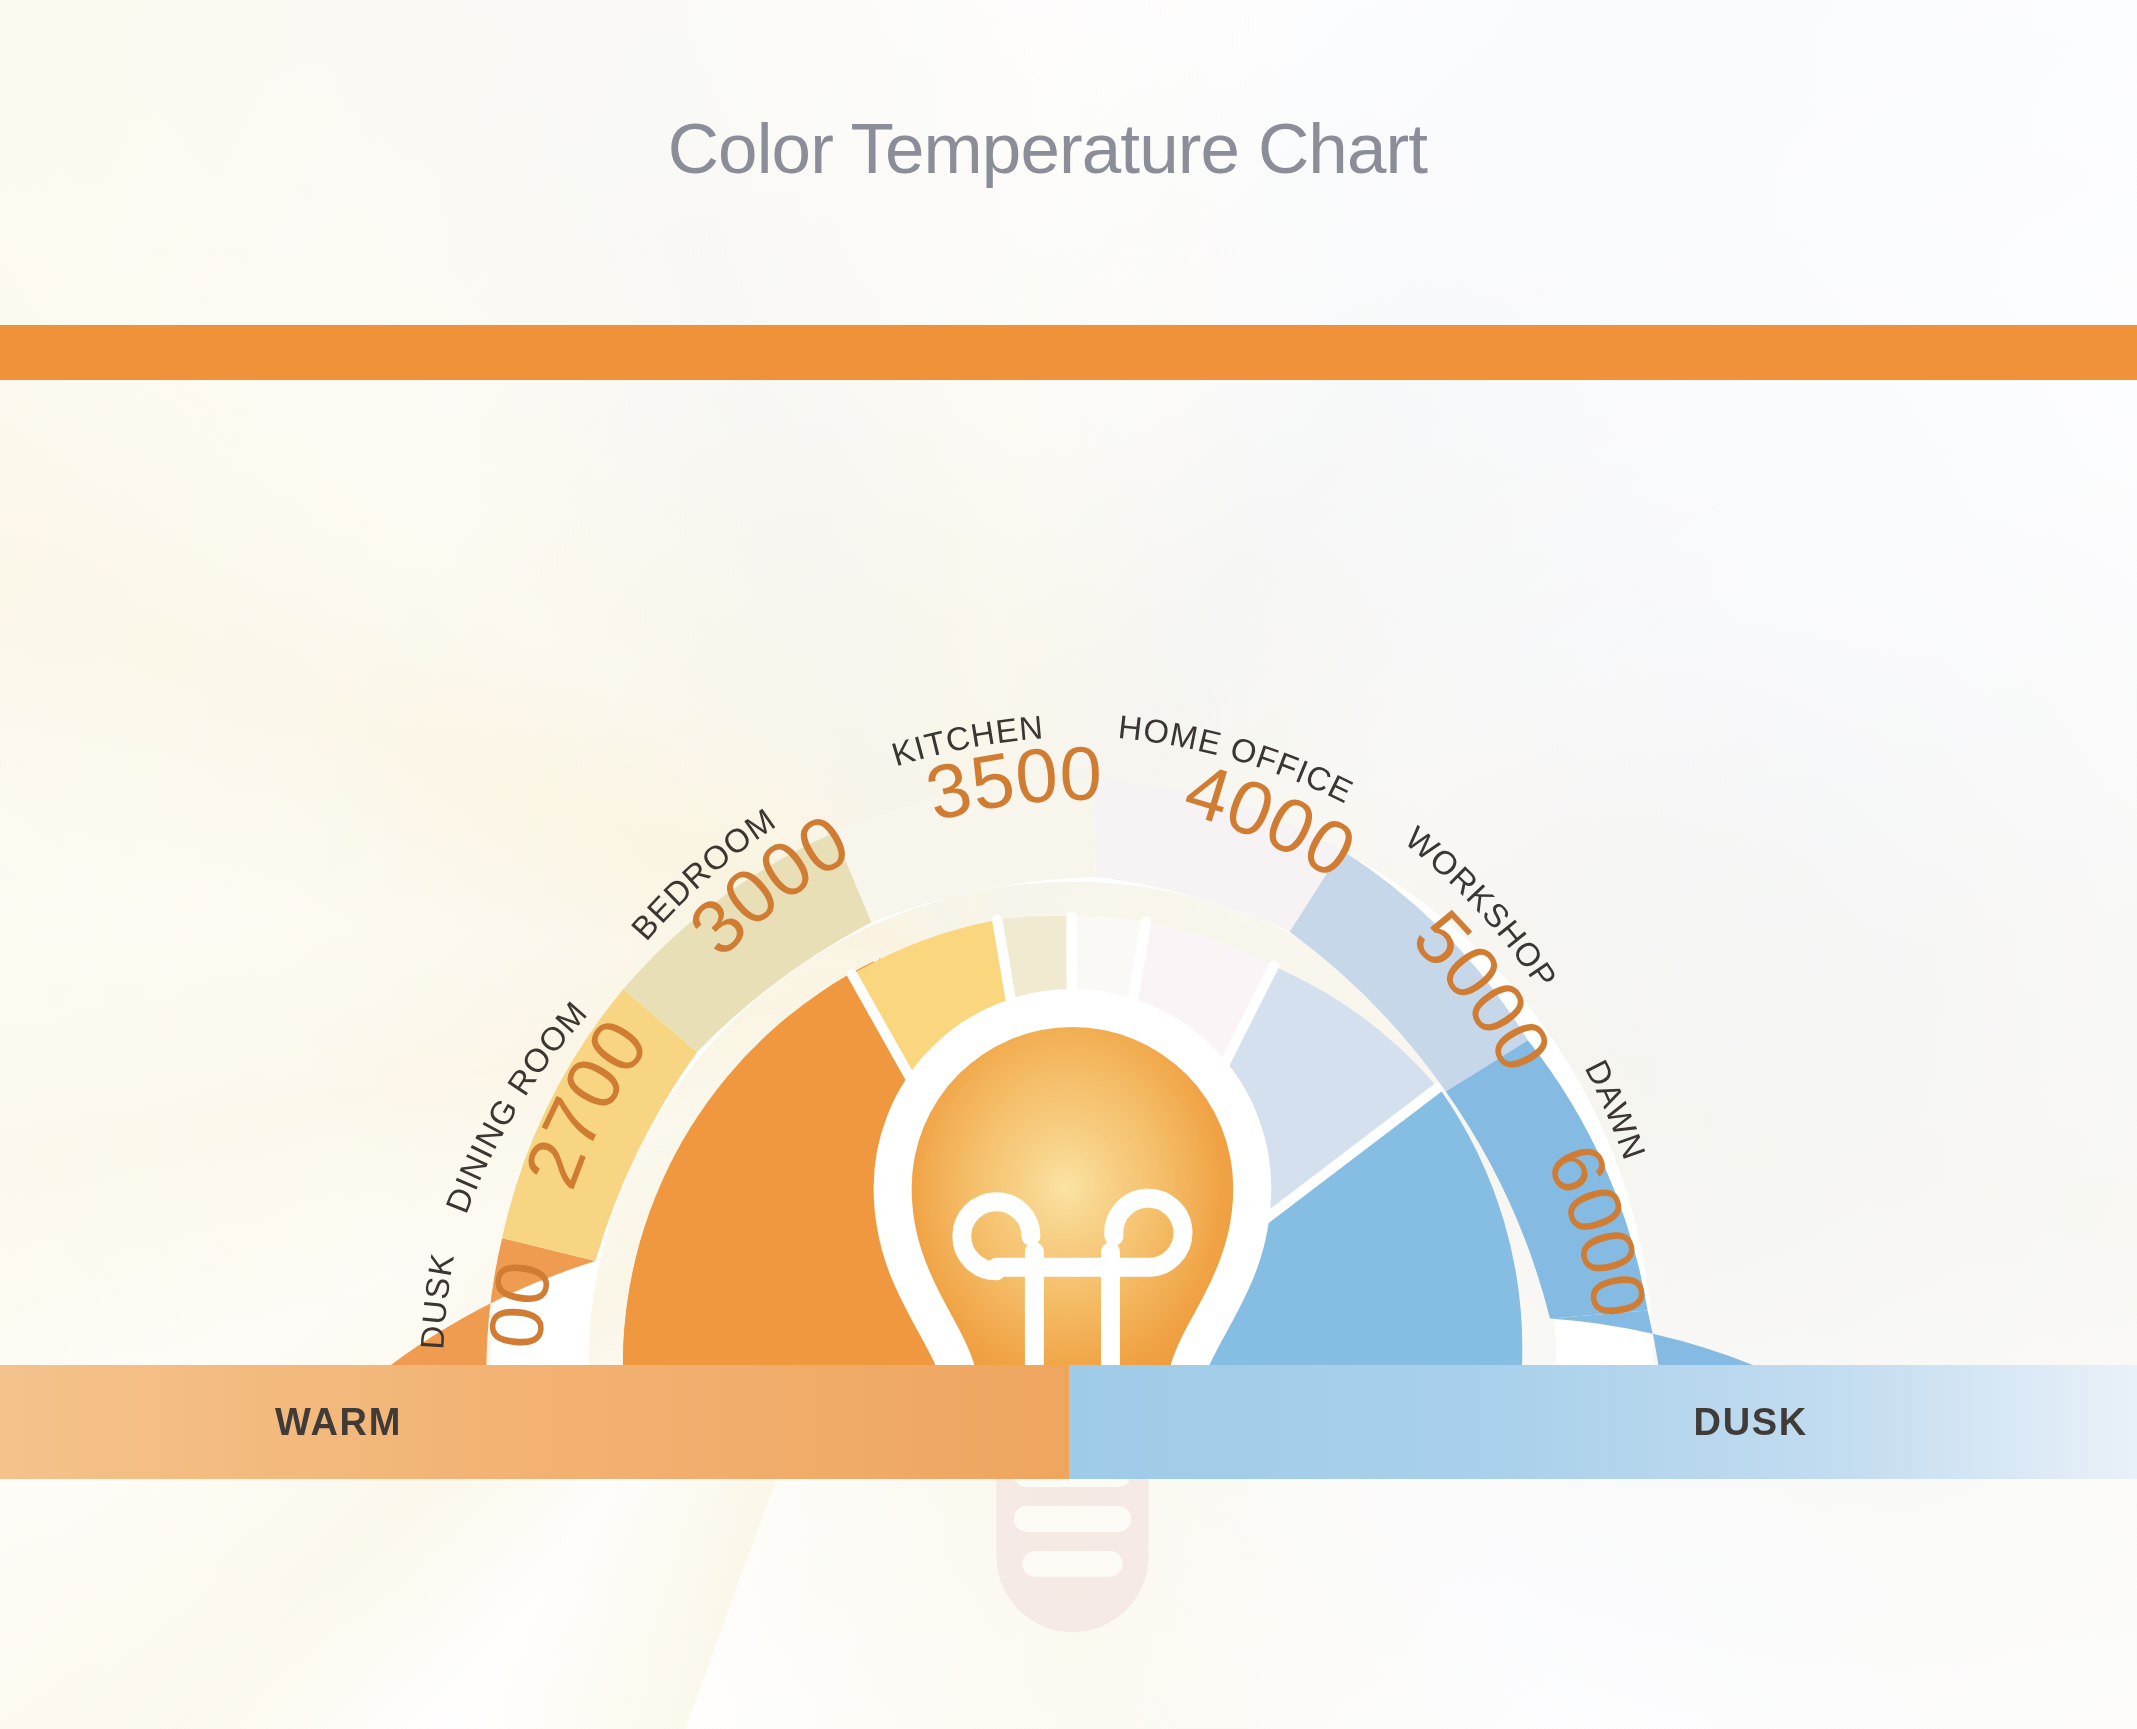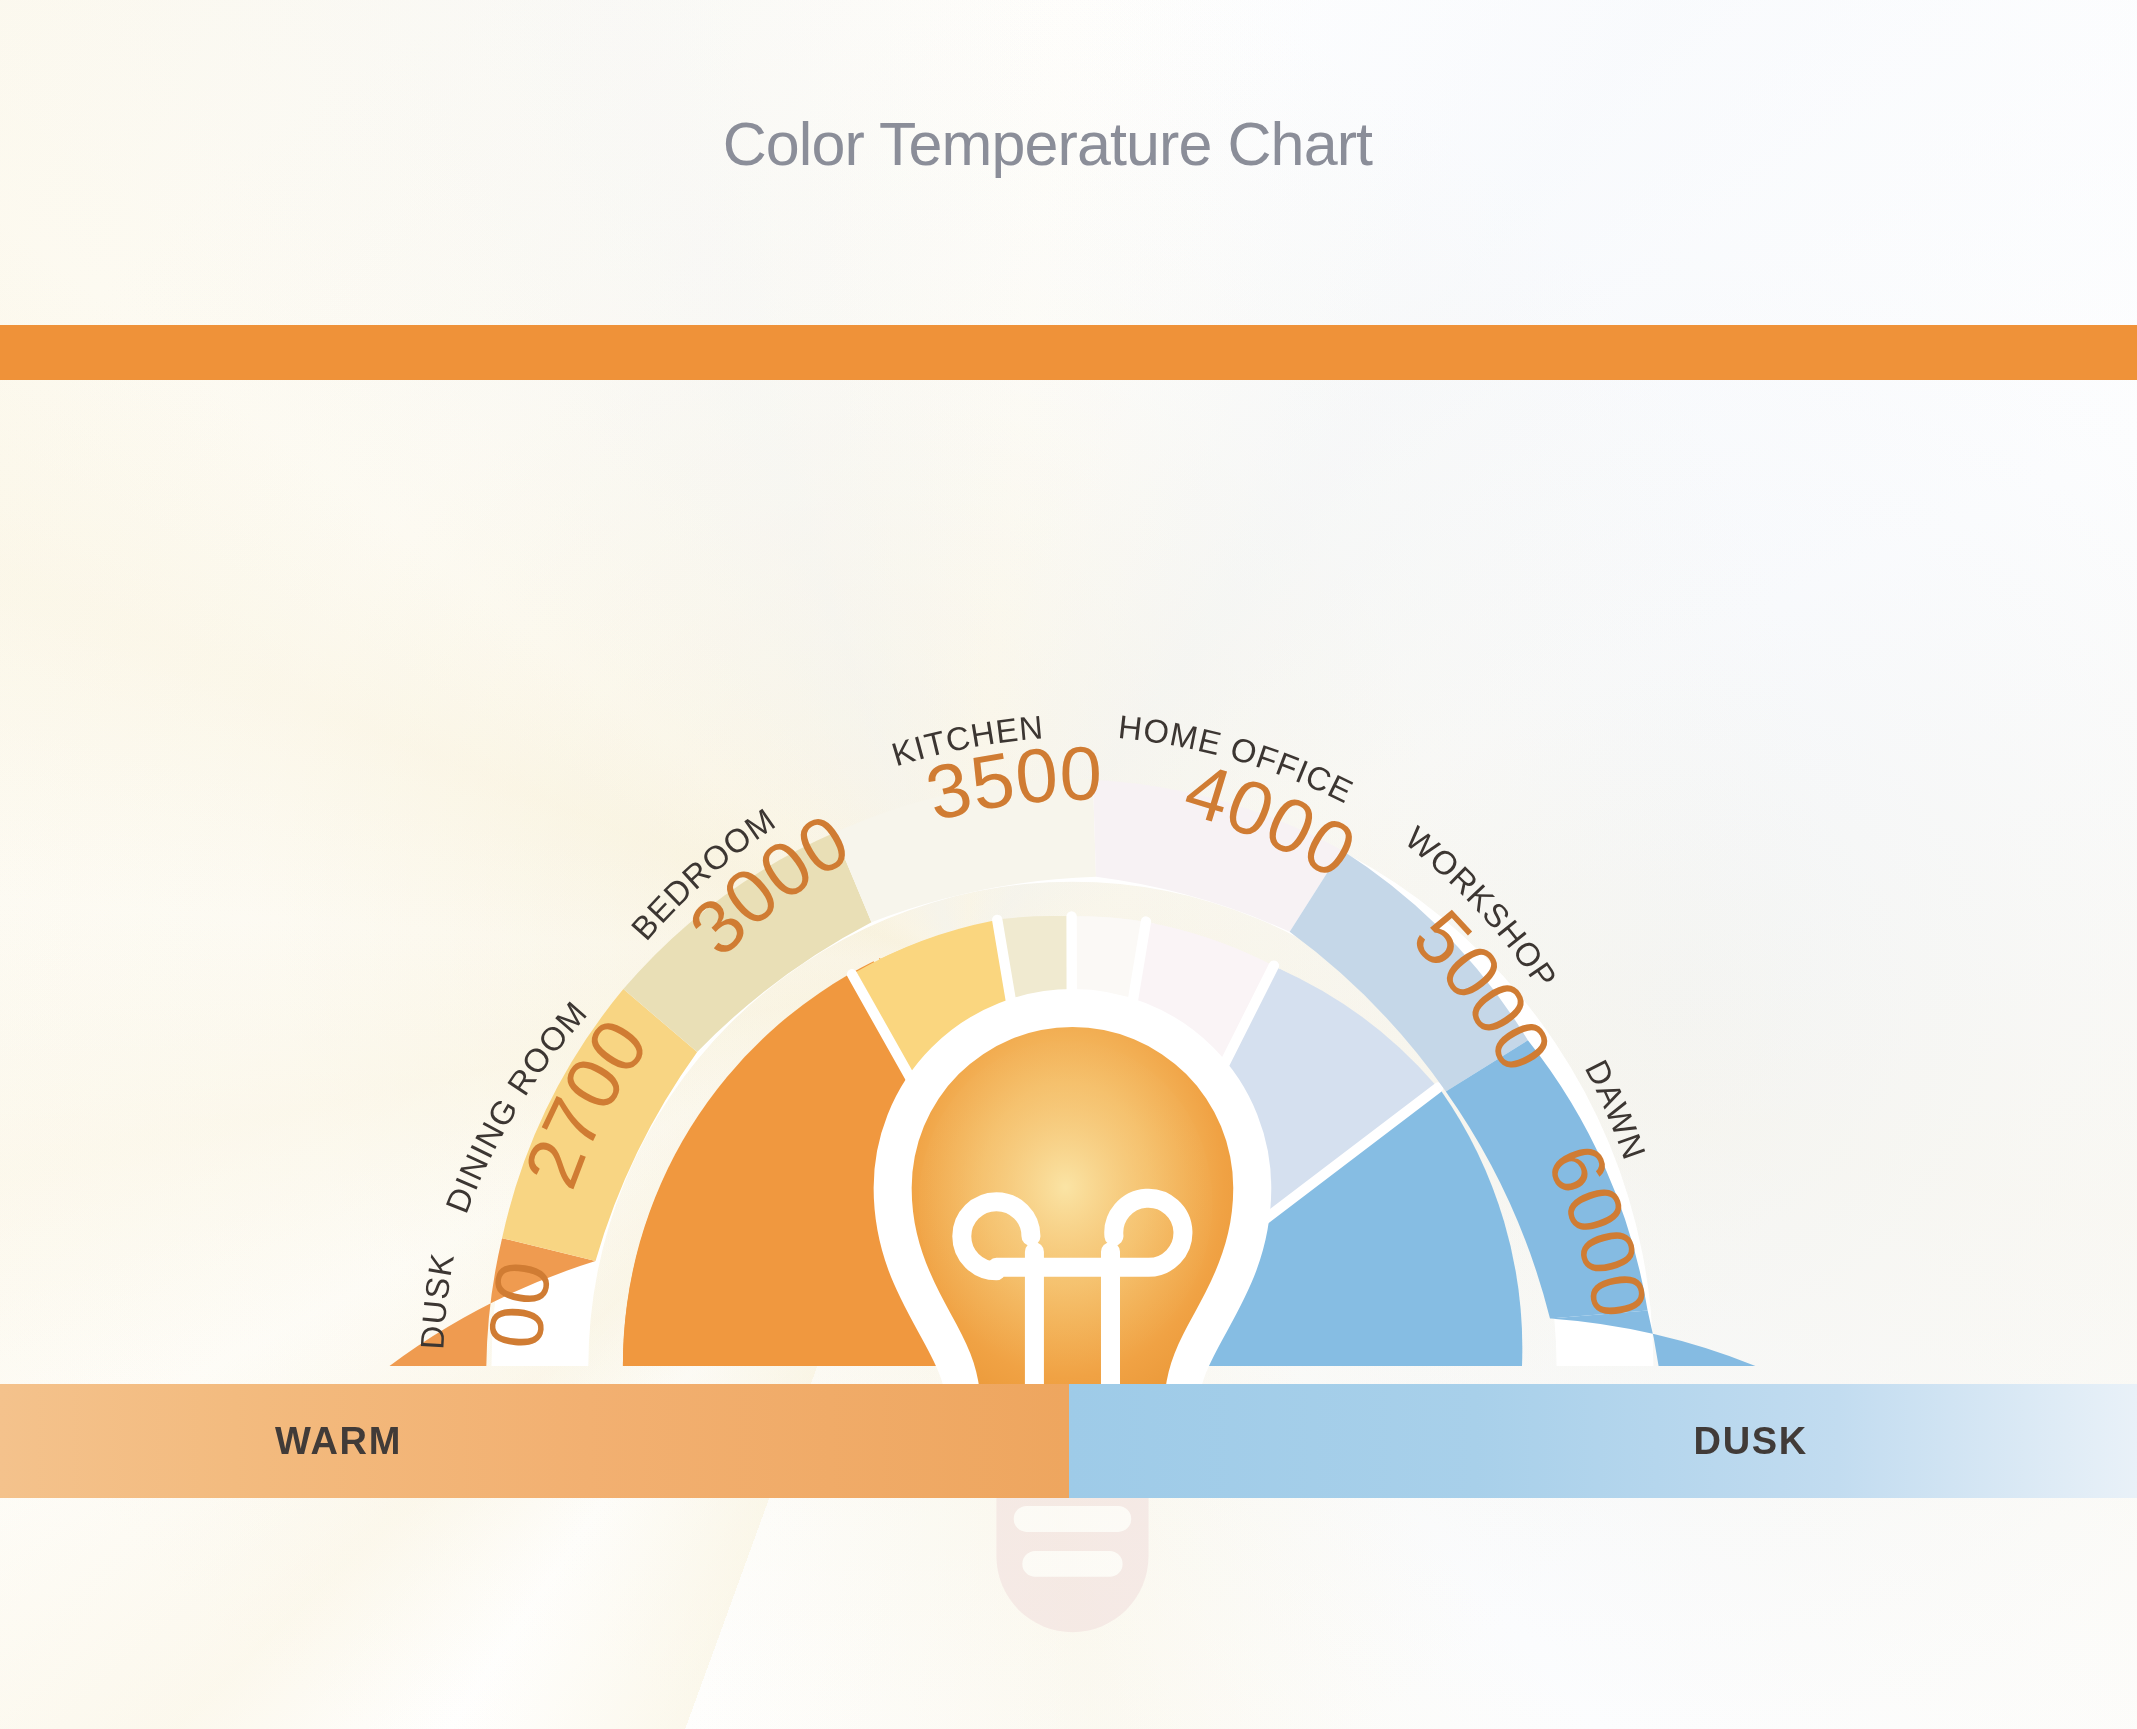--- a/index.html
+++ b/index.html
@@ -33,21 +33,21 @@
         rgba(232,238,247,.22) 196deg, rgba(255,255,255,0) 226deg,
         rgba(247,239,214,.25) 262deg, rgba(255,255,255,0) 300deg,
         rgba(246,237,206,.25) 330deg, rgba(255,255,255,0) 360deg);
     pointer-events:none;
   }
 
   
   .title{
     position:absolute;left:0;top:112px;width:2138px;
     text-align:center;
-    font-size:61px;
+    font-size:71px;
     line-height:1.05;
     color:#8b8e99;
     letter-spacing:-0.9px;
     font-weight:400;
     white-space:nowrap;
   }
   .title .tshift{display:inline-block;transform:translateX(-21.6px);}
 
   
   .rule-top{
@@ -57,21 +57,21 @@
 
   
   .gauge{position:absolute;left:0;top:0;width:2138px;height:1729px;}
 
   
   .band{
     position:absolute;left:0;top:1365px;width:2138px;height:114px;
     display:flex;
   }
   .band-half{
-    flex:1 1 50%;position:relative;height:100%;margin-top:19px;
+    flex:1 1 50%;position:relative;height:100%;
   }
   .band-warm{
     background:linear-gradient(90deg,#f4c28c 0%,#f3bb7f 22%,#f2b071 55%,#eea65f 100%);
   }
   .band-cool{
     background:linear-gradient(90deg,#9ecbe8 0%,#a8d0ea 38%,#c2dcf0 72%,#e9f1f8 100%);
   }
   .band-label{
     position:absolute;top:50%;transform:translateY(-50%);
     font-size:38px;font-weight:bold;color:#413b38;letter-spacing:1.7px;

